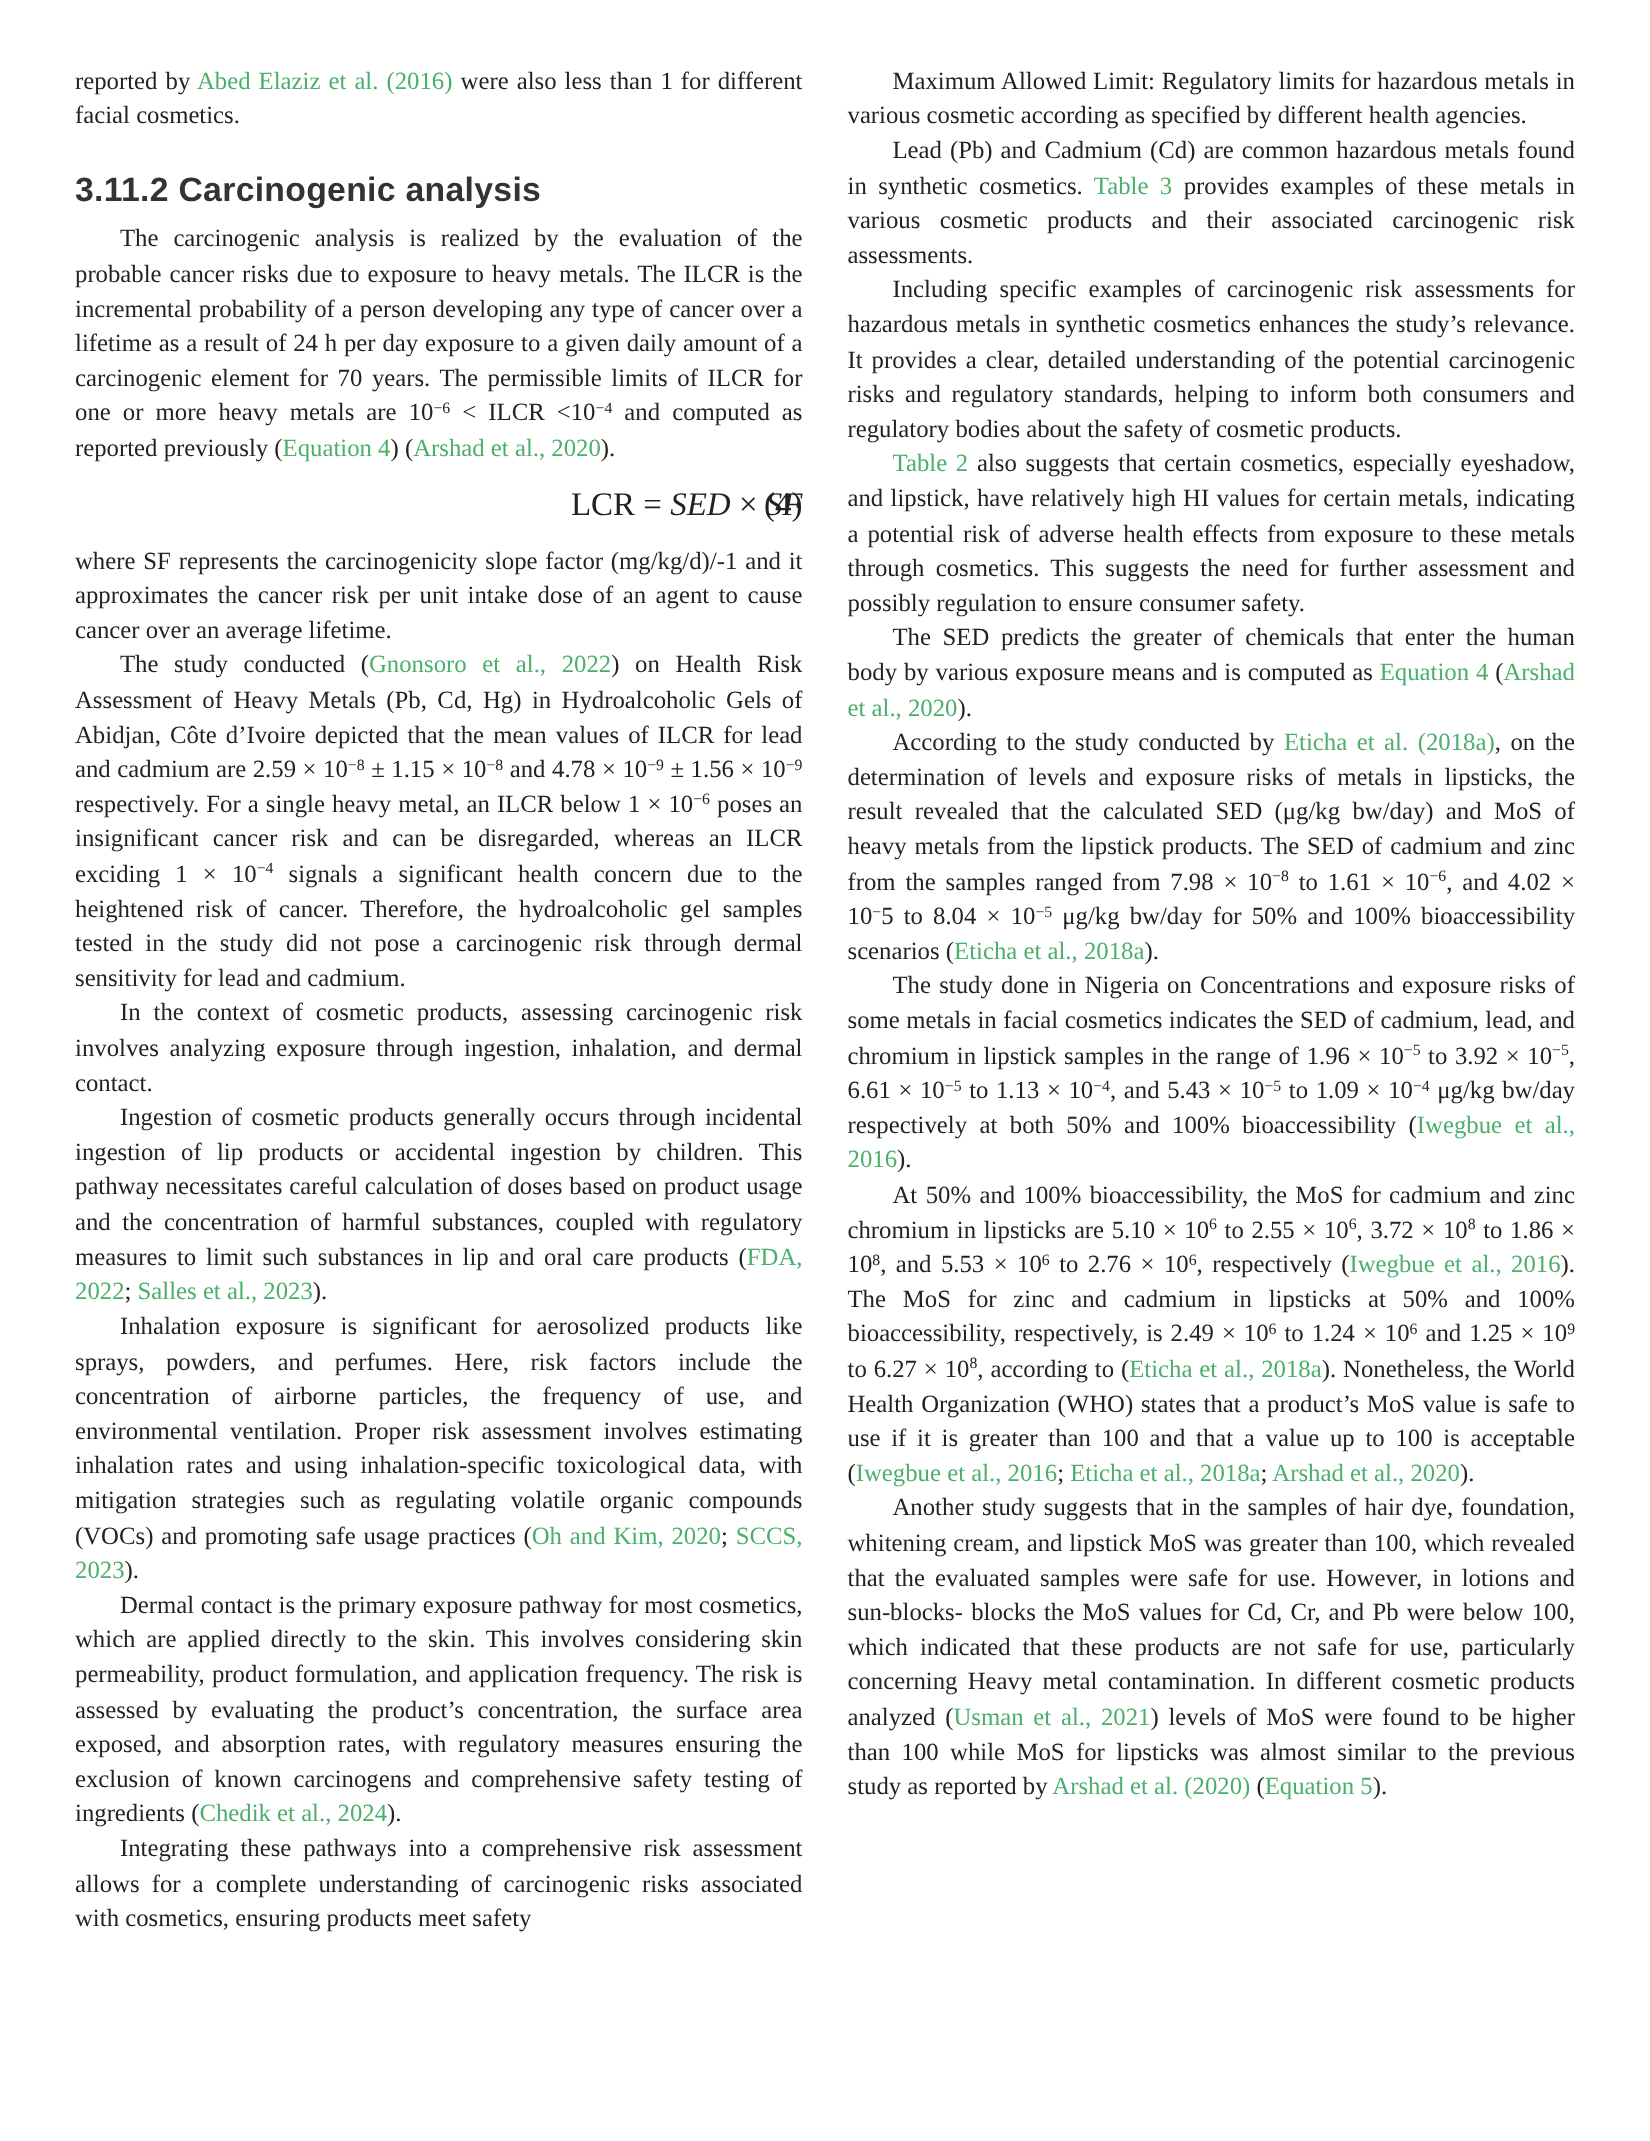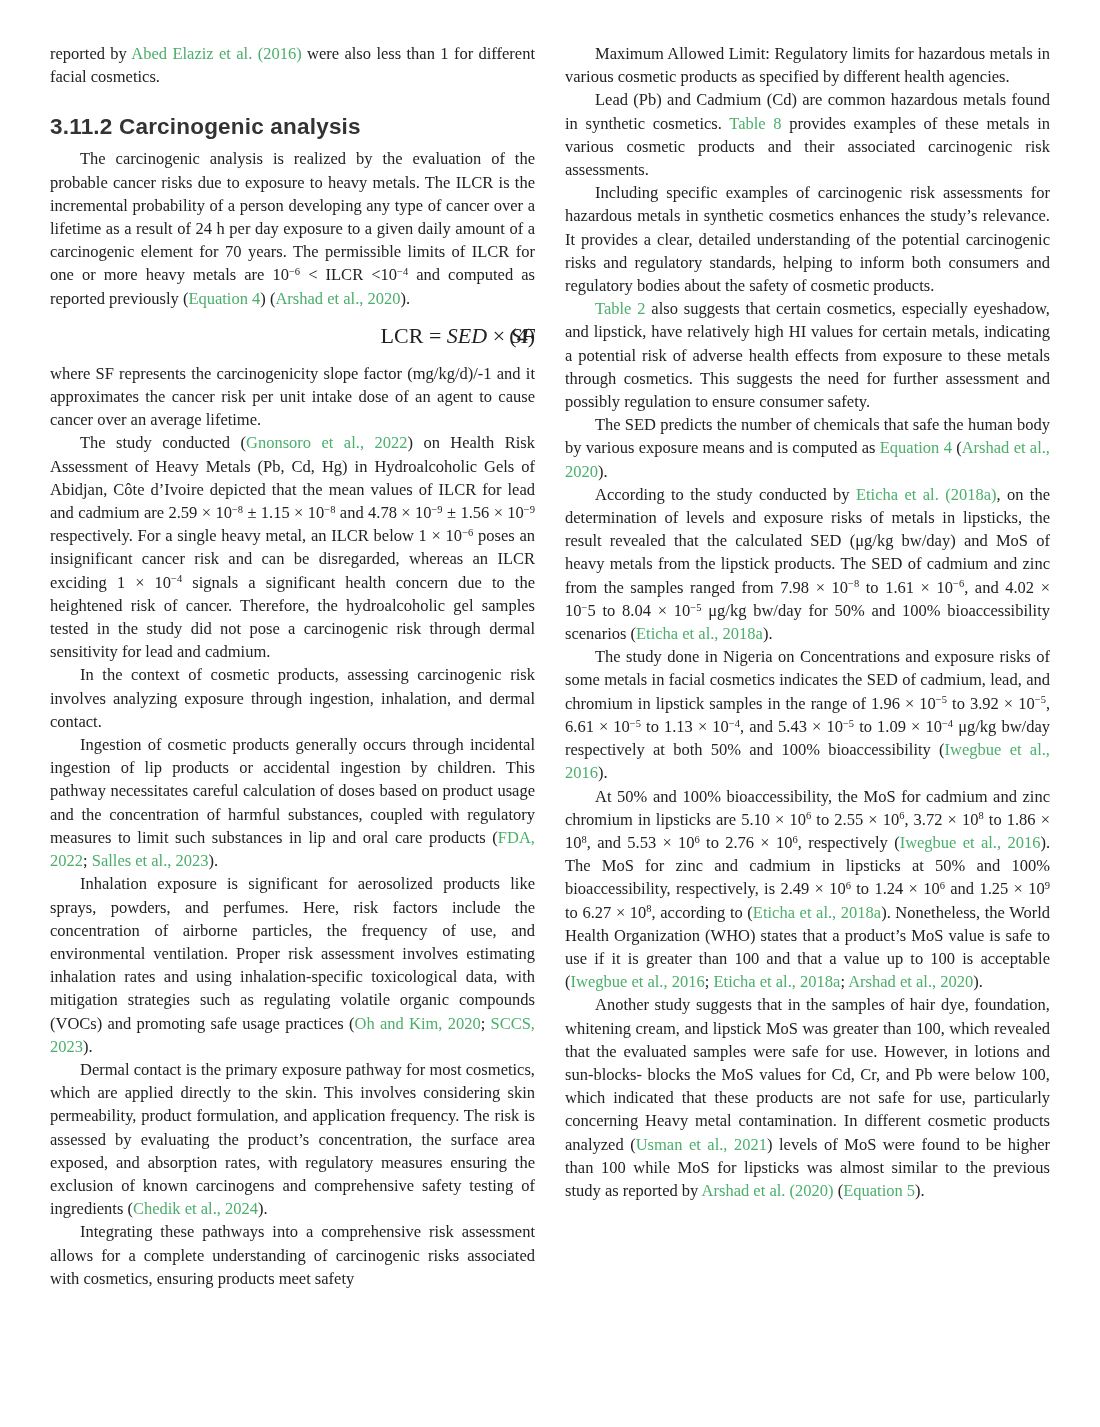--- a/index.html
+++ b/index.html
@@ -47,23 +47,23 @@
       <div class="equation-row"><span><span>LCR = </span><em>SED</em><span> × </span><em>SF</em></span><span class="eq-number">(4)</span></div>
       <p class="para"><span>where SF represents the carcinogenicity slope factor (mg/kg/d)/-1 and it approximates the cancer risk per unit intake dose of an agent to cause cancer over an average lifetime.</span></p>
       <p class="para indent"><span>The study conducted (</span><a class="cite-link">Gnonsoro et al., 2022</a><span>) on Health Risk Assessment of Heavy Metals (Pb, Cd, Hg) in Hydroalcoholic Gels of Abidjan, Côte d’Ivoire depicted that the mean values of ILCR for lead and cadmium are 2.59 × 10</span><sup class="sup">−8</sup><span> ± 1.15 × 10</span><sup class="sup">−8</sup><span> and 4.78 × 10</span><sup class="sup">−9</sup><span> ± 1.56 × 10</span><sup class="sup">−9</sup><span> respectively. For a single heavy metal, an ILCR below 1 × 10</span><sup class="sup">−6</sup><span> poses an insignificant cancer risk and can be disregarded, whereas an ILCR exciding 1 × 10</span><sup class="sup">−4</sup><span> signals a significant health concern due to the heightened risk of cancer. Therefore, the hydroalcoholic gel samples tested in the study did not pose a carcinogenic risk through dermal sensitivity for lead and cadmium.</span></p>
       <p class="para indent"><span>In the context of cosmetic products, assessing carcinogenic risk involves analyzing exposure through ingestion, inhalation, and dermal contact.</span></p>
       <p class="para indent"><span>Ingestion of cosmetic products generally occurs through incidental ingestion of lip products or accidental ingestion by children. This pathway necessitates careful calculation of doses based on product usage and the concentration of harmful substances, coupled with regulatory measures to limit such substances in lip and oral care products (</span><a class="cite-link">FDA, 2022</a><span>; </span><a class="cite-link">Salles et al., 2023</a><span>).</span></p>
       <p class="para indent"><span>Inhalation exposure is significant for aerosolized products like sprays, powders, and perfumes. Here, risk factors include the concentration of airborne particles, the frequency of use, and environmental ventilation. Proper risk assessment involves estimating inhalation rates and using inhalation-specific toxicological data, with mitigation strategies such as regulating volatile organic compounds (VOCs) and promoting safe usage practices (</span><a class="cite-link">Oh and Kim, 2020</a><span>; </span><a class="cite-link">SCCS, 2023</a><span>).</span></p>
       <p class="para indent"><span>Dermal contact is the primary exposure pathway for most cosmetics, which are applied directly to the skin. This involves considering skin permeability, product formulation, and application frequency. The risk is assessed by evaluating the product’s concentration, the surface area exposed, and absorption rates, with regulatory measures ensuring the exclusion of known carcinogens and comprehensive safety testing of ingredients (</span><a class="cite-link">Chedik et al., 2024</a><span>).</span></p>
       <p class="para indent"><span>Integrating these pathways into a comprehensive risk assessment allows for a complete understanding of carcinogenic risks associated with cosmetics, ensuring products meet safety</span></p>
     </div>
   <div class="col" id="right-col">
-      <p class="para indent"><span>Maximum Allowed Limit: Regulatory limits for hazardous metals in various cosmetic products as specified by different health agencies.</span></p>
-      <p class="para indent"><span>Lead (Pb) and Cadmium (Cd) are common hazardous metals found in synthetic cosmetics. </span><a class="cite-link">Table 8</a><span> provides examples of these metals in various cosmetic products and their associated carcinogenic risk assessments.</span></p>
+      <p class="para indent"><span>Maximum Allowed Limit: Regulatory limits for hazardous metals in various cosmetic according as specified by different health agencies.</span></p>
+      <p class="para indent"><span>Lead (Pb) and Cadmium (Cd) are common hazardous metals found in synthetic cosmetics. </span><a class="cite-link">Table 3</a><span> provides examples of these metals in various cosmetic products and their associated carcinogenic risk assessments.</span></p>
       <p class="para indent"><span>Including specific examples of carcinogenic risk assessments for hazardous metals in synthetic cosmetics enhances the study’s relevance. It provides a clear, detailed understanding of the potential carcinogenic risks and regulatory standards, helping to inform both consumers and regulatory bodies about the safety of cosmetic products.</span></p>
       <p class="para indent"><a class="cite-link">Table 2</a><span> also suggests that certain cosmetics, especially eyeshadow, and lipstick, have relatively high HI values for certain metals, indicating a potential risk of adverse health effects from exposure to these metals through cosmetics. This suggests the need for further assessment and possibly regulation to ensure consumer safety.</span></p>
-      <p class="para indent"><span>The SED predicts the number of chemicals that safe the human body by various exposure means and is computed as </span><a class="cite-link">Equation 4</a><span> (</span><a class="cite-link">Arshad et al., 2020</a><span>).</span></p>
+      <p class="para indent"><span>The SED predicts the greater of chemicals that enter the human body by various exposure means and is computed as </span><a class="cite-link">Equation 4</a><span> (</span><a class="cite-link">Arshad et al., 2020</a><span>).</span></p>
       <p class="para indent"><span>According to the study conducted by </span><a class="cite-link">Eticha et al. (2018a)</a><span>, on the determination of levels and exposure risks of metals in lipsticks, the result revealed that the calculated SED (μg/kg bw/day) and MoS of heavy metals from the lipstick products. The SED of cadmium and zinc from the samples ranged from 7.98 × 10</span><sup class="sup">−8</sup><span> to 1.61 × 10</span><sup class="sup">−6</sup><span>, and 4.02 × 10</span><sup class="sup">−</sup><span>5 to 8.04 × 10</span><sup class="sup">−5</sup><span> μg/kg bw/day for 50% and 100% bioaccessibility scenarios (</span><a class="cite-link">Eticha et al., 2018a</a><span>).</span></p>
       <p class="para indent"><span>The study done in Nigeria on Concentrations and exposure risks of some metals in facial cosmetics indicates the SED of cadmium, lead, and chromium in lipstick samples in the range of 1.96 × 10</span><sup class="sup">−5</sup><span> to 3.92 × 10</span><sup class="sup">−5</sup><span>, 6.61 × 10</span><sup class="sup">−5</sup><span> to 1.13 × 10</span><sup class="sup">−4</sup><span>, and 5.43 × 10</span><sup class="sup">−5</sup><span> to 1.09 × 10</span><sup class="sup">−4</sup><span> μg/kg bw/day respectively at both 50% and 100% bioaccessibility (</span><a class="cite-link">Iwegbue et al., 2016</a><span>).</span></p>
       <p class="para indent"><span>At 50% and 100% bioaccessibility, the MoS for cadmium and zinc chromium in lipsticks are 5.10 × 10</span><sup class="sup">6</sup><span> to 2.55 × 10</span><sup class="sup">6</sup><span>, 3.72 × 10</span><sup class="sup">8</sup><span> to 1.86 × 10</span><sup class="sup">8</sup><span>, and 5.53 × 10</span><sup class="sup">6</sup><span> to 2.76 × 10</span><sup class="sup">6</sup><span>, respectively (</span><a class="cite-link">Iwegbue et al., 2016</a><span>). The MoS for zinc and cadmium in lipsticks at 50% and 100% bioaccessibility, respectively, is 2.49 × 10</span><sup class="sup">6</sup><span> to 1.24 × 10</span><sup class="sup">6</sup><span> and 1.25 × 10</span><sup class="sup">9</sup><span> to 6.27 × 10</span><sup class="sup">8</sup><span>, according to (</span><a class="cite-link">Eticha et al., 2018a</a><span>). Nonetheless, the World Health Organization (WHO) states that a product’s MoS value is safe to use if it is greater than 100 and that a value up to 100 is acceptable (</span><a class="cite-link">Iwegbue et al., 2016</a><span>; </span><a class="cite-link">Eticha et al., 2018a</a><span>; </span><a class="cite-link">Arshad et al., 2020</a><span>).</span></p>
       <p class="para indent"><span>Another study suggests that in the samples of hair dye, foundation, whitening cream, and lipstick MoS was greater than 100, which revealed that the evaluated samples were safe for use. However, in lotions and sun-blocks- blocks the MoS values for Cd, Cr, and Pb were below 100, which indicated that these products are not safe for use, particularly concerning Heavy metal contamination. In different cosmetic products analyzed (</span><a class="cite-link">Usman et al., 2021</a><span>) levels of MoS were found to be higher than 100 while MoS for lipsticks was almost similar to the previous study as reported by </span><a class="cite-link">Arshad et al. (2020)</a><span> (</span><a class="cite-link">Equation 5</a><span>).</span></p>
     </div>
 </div>
 
 </body></html>

